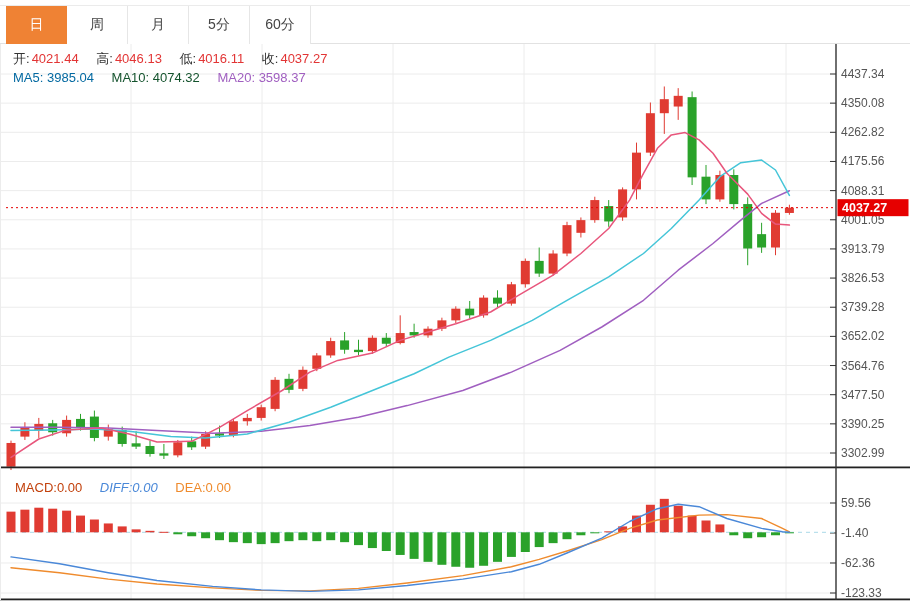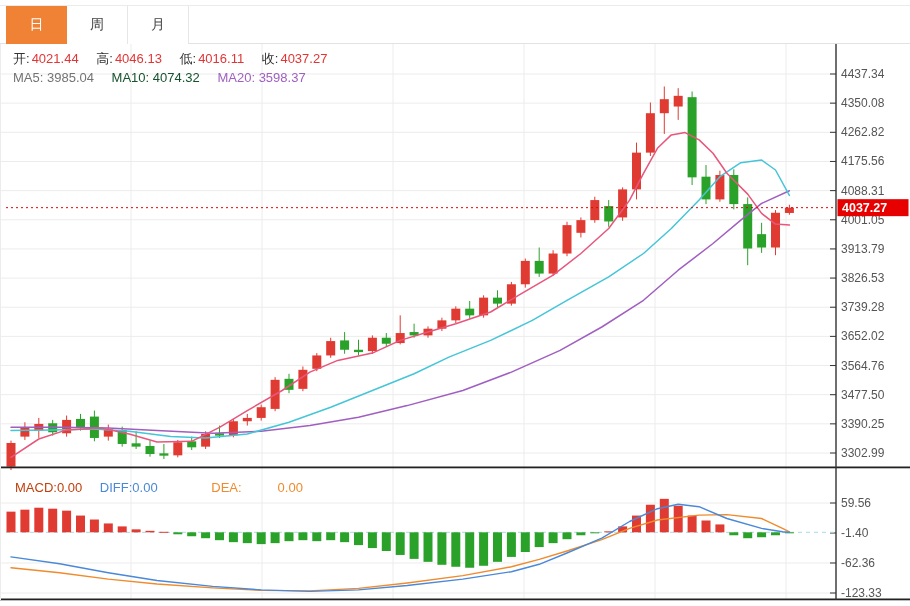--- a/index.html
+++ b/index.html
@@ -13,26 +13,26 @@
        font-size:14px;color:#444;border-right:1px solid #e6e6e6;cursor:pointer;box-sizing:border-box;}
   .tab:first-child{border-left:1px solid #e6e6e6;}
   .tab.active{background:#ef8234;color:#fff;border-color:#ef8234;}
   .hline{position:absolute;font-size:13px;z-index:3;white-space:nowrap;}
   #ohlc-line{left:13px;top:50px;text-align:center;}
   #ma-line{left:13px;top:70px;}
   #macd-line{left:15px;top:480px;}
   .lbl{color:#333;margin-right:2px;}
   .gap{margin-right:14px;}
   .red{color:#e23535;}
-  .ma5c{color:#737373;}
+  .ma5c{color:#0369a1;}
   .ma10c{color:#14532d;}
   .ma20c{color:#a05fc0;}
   .macdc{color:#c2410c;}
-  .diffc{color:#4a88d8;}
-  .deac{color:#ef8b2d;margin-left:36px;}
+  .diffc{color:#4a88d8;font-style:italic;}
+  .deac{color:#ef8b2d;}
 </style>
 </head>
 <body>
 
 <div id="page">
   <svg id="chart-svg" width="910" height="606">
       <g>
         <line x1="131" y1="44" x2="131" y2="600" stroke="#ececec" stroke-width="1"></line>
         <line x1="262" y1="44" x2="262" y2="600" stroke="#ececec" stroke-width="1"></line>
         <line x1="393" y1="44" x2="393" y2="600" stroke="#ececec" stroke-width="1"></line>
@@ -287,20 +287,22 @@
       <rect x="0" y="598.5" width="910" height="1.8" fill="#222222"></rect>
       <line x1="836" y1="44" x2="836" y2="600" stroke="#333333" stroke-width="1.4"></line>
       <line x1="0.5" y1="44" x2="0.5" y2="600" stroke="#ececec" stroke-width="1"></line>
     </svg>
 
   <div class="topline"></div>
   <div class="tabbar">
     <div class="tab active">日</div>
     <div class="tab">周</div>
     <div class="tab">月</div>
+    <div class="tab">5分</div>
+    <div class="tab">60分</div>
   </div>
   <div class="tabbar-bottom"></div>
 
   <div class="hline" id="ohlc-line">
     <span class="lbl">开:</span><span class="red gap">4021.44</span>
     <span class="lbl">高:</span><span class="red gap">4046.13</span>
     <span class="lbl">低:</span><span class="red gap">4016.11</span>
     <span class="lbl">收:</span><span class="red">4037.27</span>
   </div>
   <div class="hline" id="ma-line">

